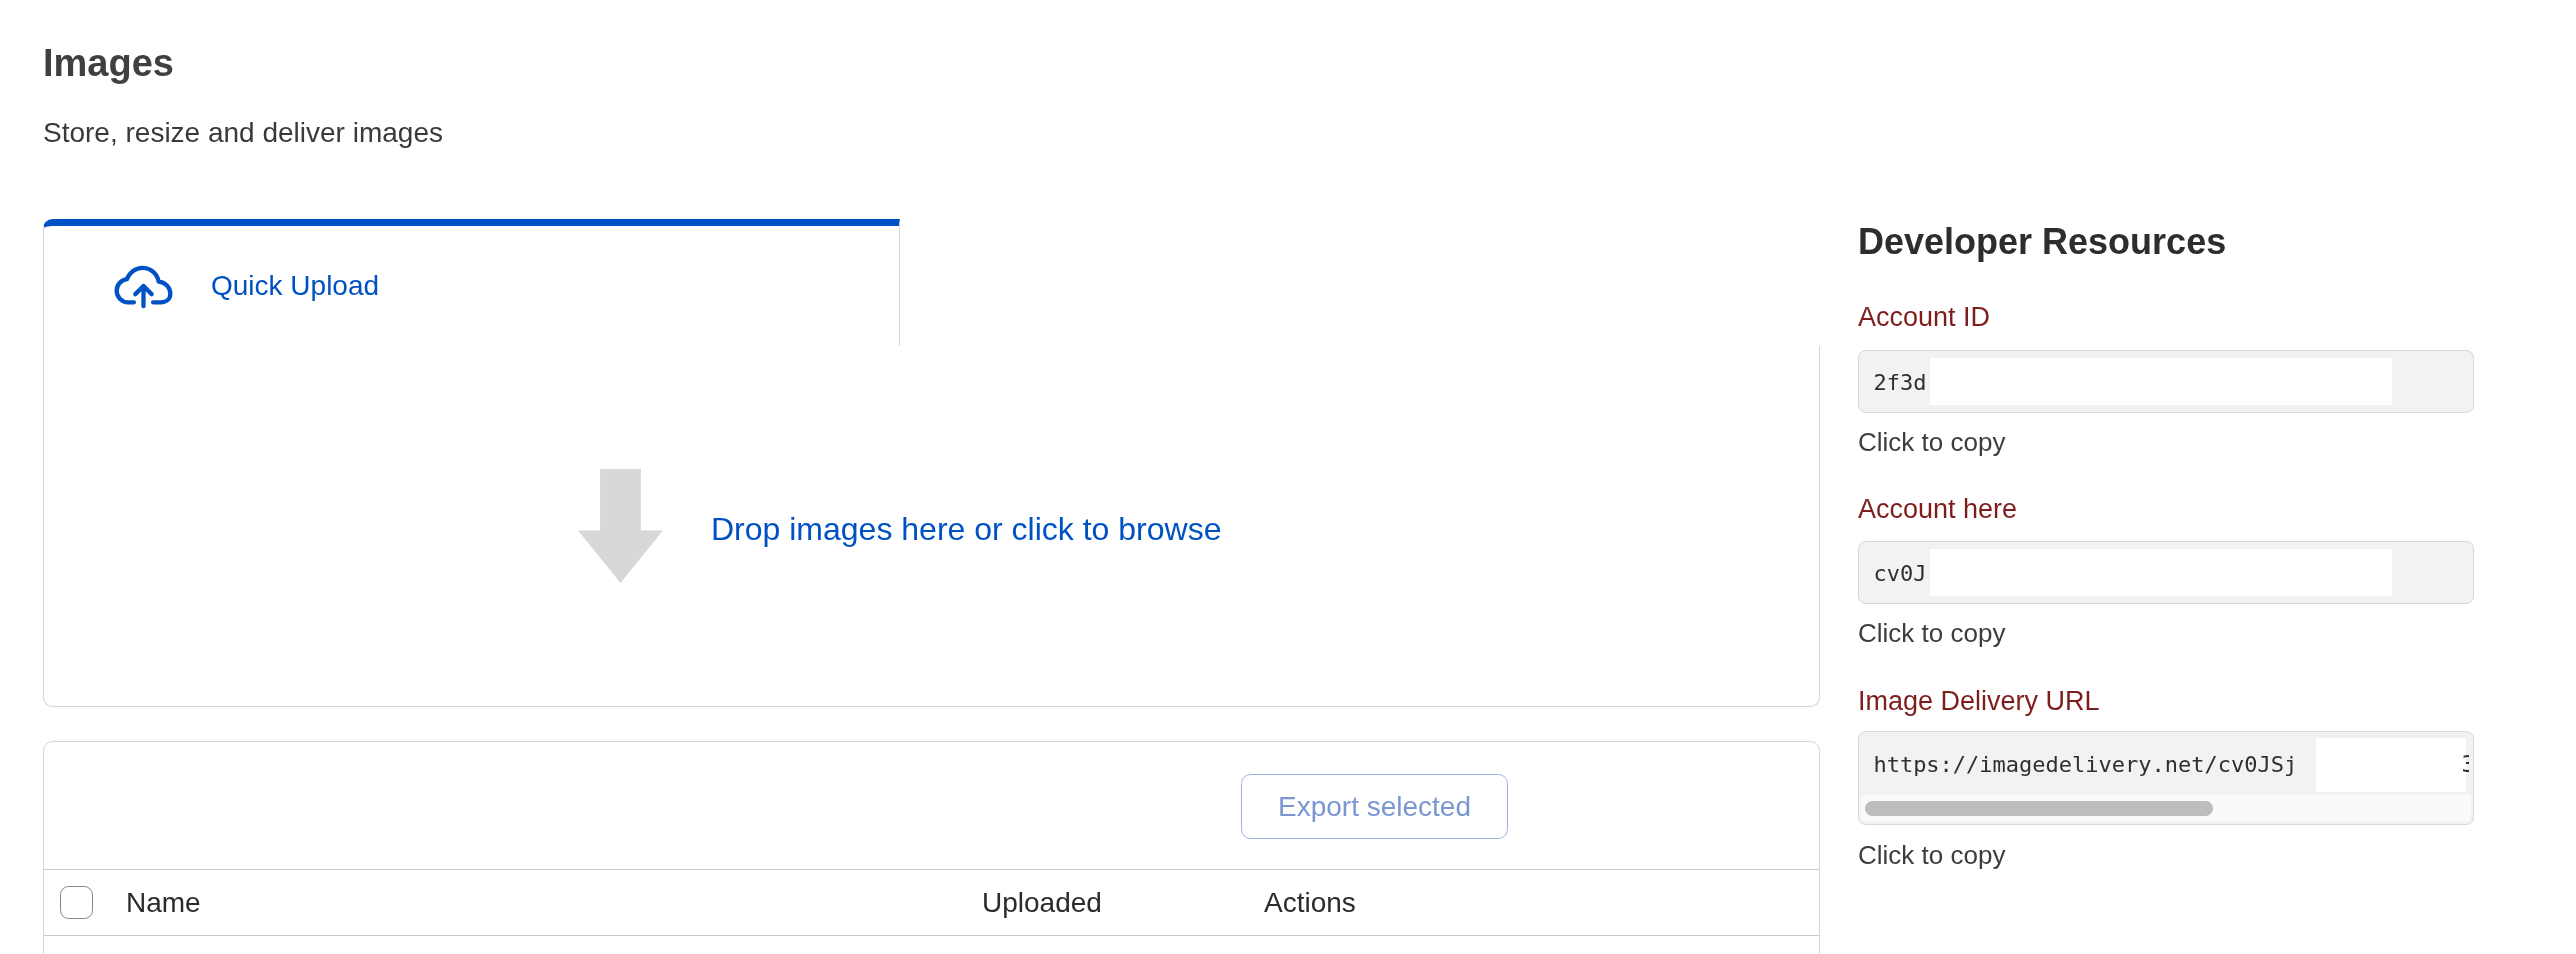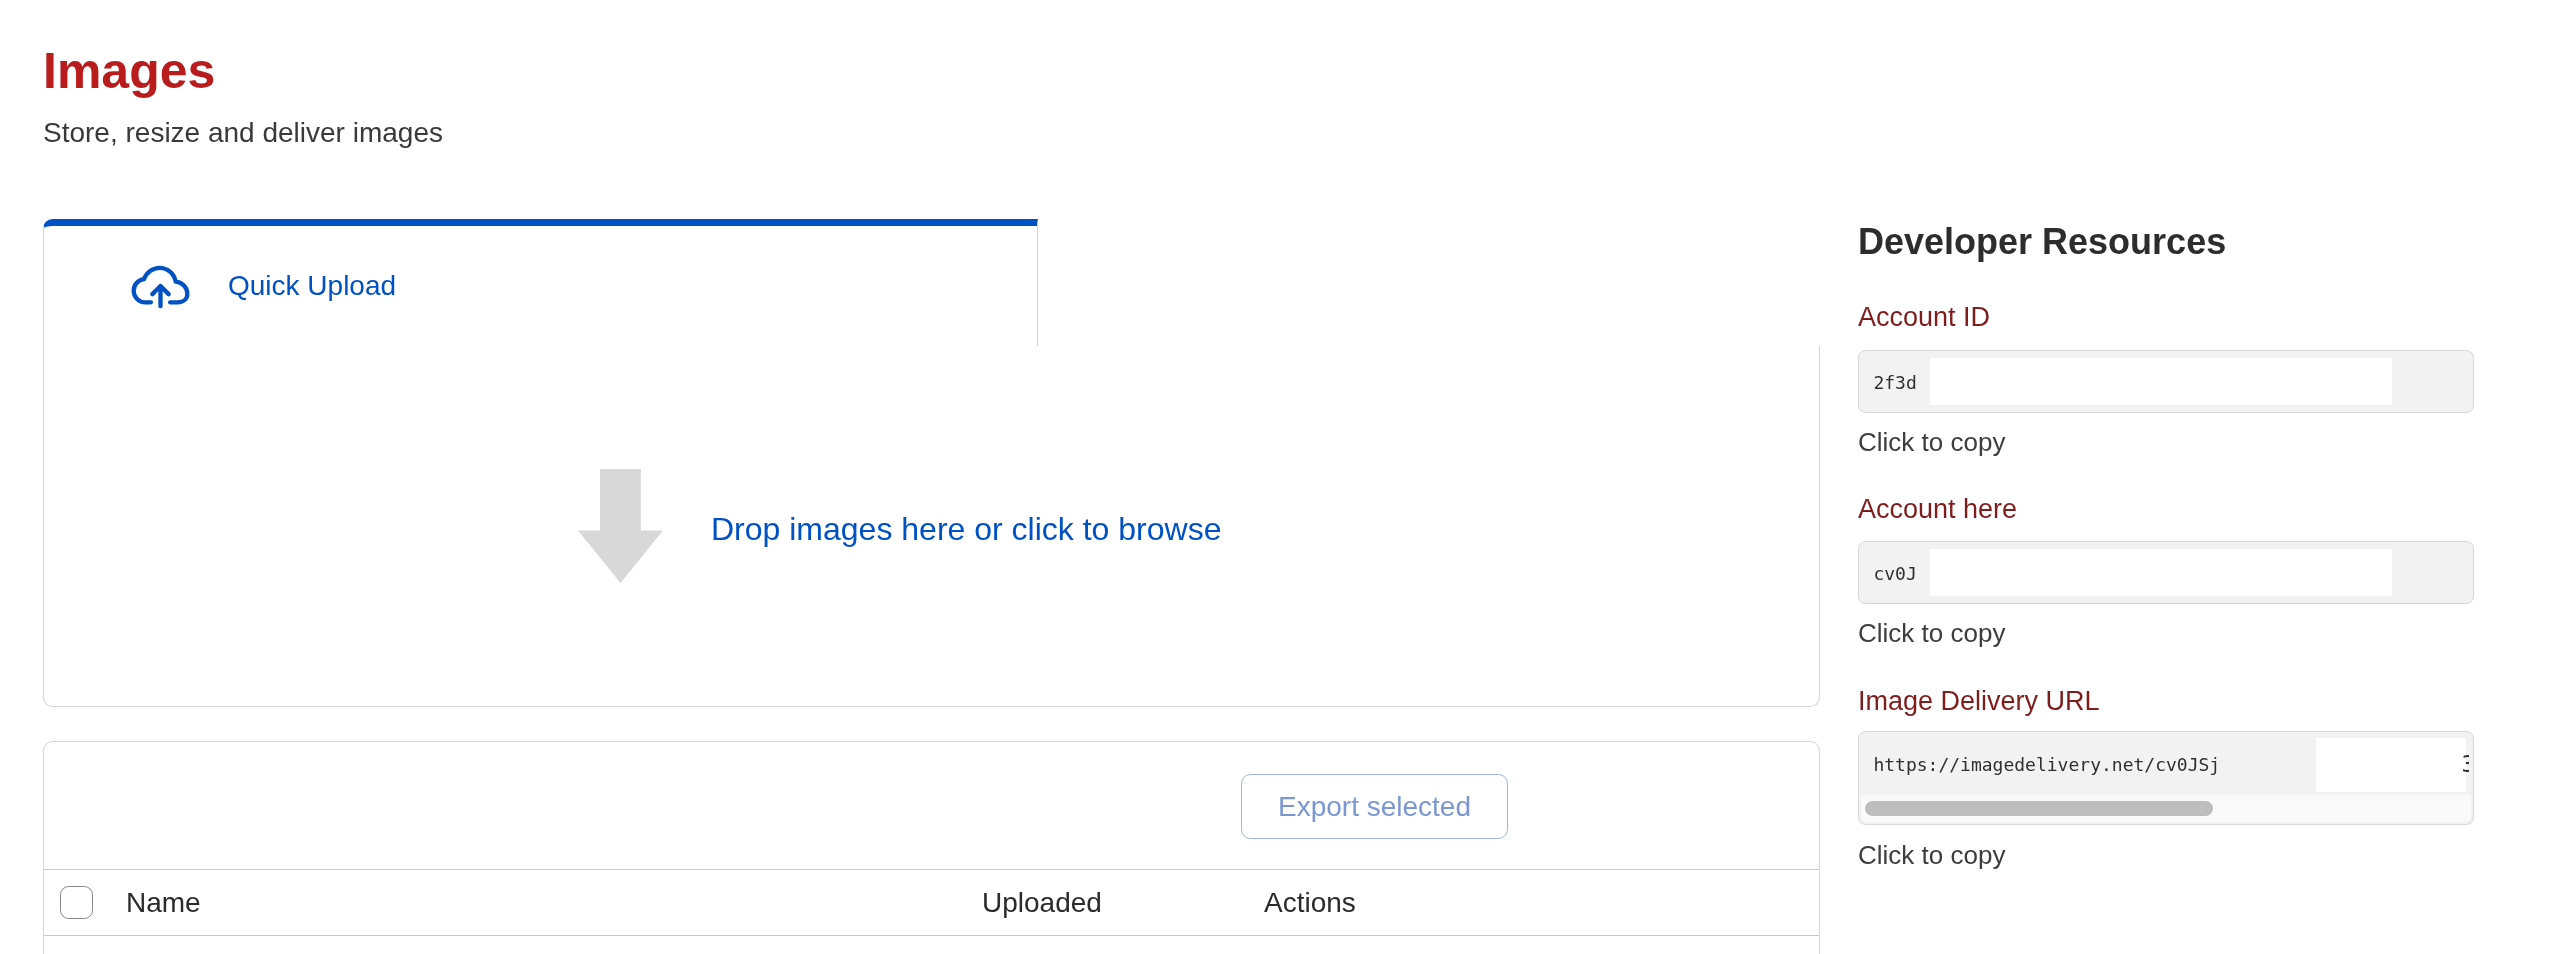--- a/index.html
+++ b/index.html
@@ -1,30 +1,30 @@
 <!DOCTYPE html>
 <html><head>
 <meta charset="utf-8">
 <style>
   * { margin:0; padding:0; box-sizing:border-box; }
   html,body { width:2576px; height:954px; background:#ffffff; overflow:hidden;
               font-family:"Liberation Sans", sans-serif; color:#313131; }
   .abs { position:absolute; }
 
   
-  #page-title { left:43px; top:42px; font-size:50px; font-weight:700; color:#b91c1c; }
+  #page-title { left:43px; top:42px; font-size:38px; font-weight:700; color:#404040; }
   #page-subtitle { left:43px; top:117px; font-size:28px; color:#3a3a3a; }
 
   
   #tabs { left:43px; top:219px; width:1777px; height:127px; display:flex; }
   .tab { display:flex; align-items:center; background:#fff; cursor:pointer; }
   .tab-label { font-size:28px; color:#0051c3; white-space:nowrap; }
-  #tab-quick-upload { width:995px; border-top:7.7px solid #0051c3;
+  #tab-quick-upload { width:857px; border-top:7.7px solid #0051c3;
       border-left:1.9px solid #d5d5d5; border-right:1.9px solid #d5d5d5;
-      border-top-left-radius:9.6px; padding-left:85px; gap:36px; }
+      border-top-left-radius:9.6px; padding-left:68px; gap:36px; }
   #tab-use-api { flex:1; border-top:1.9px solid #d5d5d5; border-right:1.9px solid #d5d5d5;
       border-bottom:1.9px solid #d5d5d5; border-top-right-radius:9.6px;
       padding-left:67px; gap:45px; }
   .tab svg { display:block; }
 
   
   #dropzone { left:43px; top:346px; width:1777px; height:361px;
       border-left:1.9px solid #d5d5d5; border-right:1.9px solid #d5d5d5;
       border-bottom:1.9px solid #d5d5d5; border-radius:0 0 9.6px 9.6px;
       background:#fff; cursor:pointer; }
@@ -49,21 +49,21 @@
   #col-name { left:82px; } #col-uploaded { left:938px; } #col-actions { left:1220px; }
 
   
   #dev-panel { left:1858px; top:221px; width:616px; height:733px; }
   #dev-title { left:0; top:0; font-size:36px; font-weight:700; color:#2d2d2d; white-space:nowrap; }
   .res-label { left:0; font-size:27px; color:#7f1d1d; }
   .copy-hint { left:0; font-size:26px; color:#3d3d3d; }
   .field { left:0; width:616px; background:#f2f2f2; border:1.9px solid #d7d7d7;
       border-radius:7.7px; cursor:pointer; overflow:hidden; }
   .field .val { position:absolute; left:14.4px; top:50%; transform:translateY(-50%);
-      font-family:"DejaVu Sans Mono", monospace; font-size:18px; color:#2f2f2f; white-space:nowrap; }
+      font-family:"DejaVu Sans Mono", monospace; font-size:22px; color:#2f2f2f; white-space:nowrap; }
   .redact { position:absolute; top:6.7px; bottom:6.7px; left:71px; right:81px; background:#ffffff; }
   #field-account-id { top:129px; height:63px; }
   #hint-account-id  { top:206px; }
   #label-account-id { top:81px; }
   #label-account-hash { top:273px; }
   #field-account-hash { top:320px; height:63px; }
   #hint-account-hash  { top:397px; }
   #label-delivery-url { top:465px; }
   #field-delivery-url { top:510px; height:94px; }
   #hint-delivery-url  { top:619px; }

